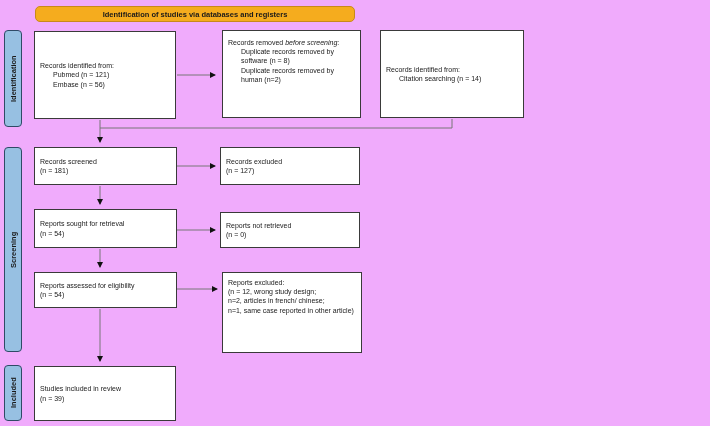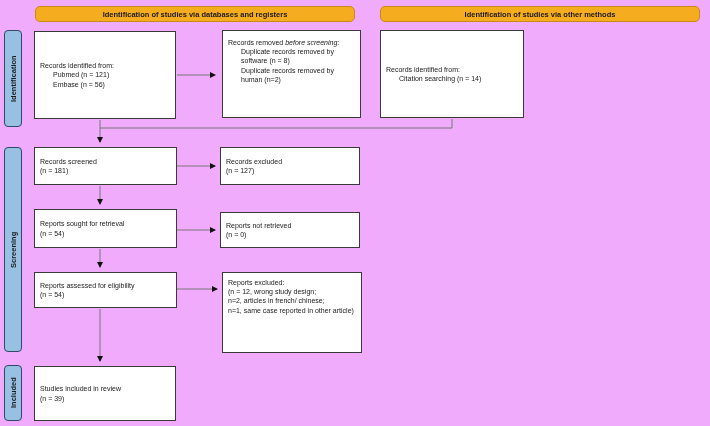--- a/index.html
+++ b/index.html
@@ -30,23 +30,20 @@
   .rm-item{padding-left:13px;max-width:104px;}
   svg.arrows{position:absolute;left:0;top:0;pointer-events:none;}
 </style>
 </head>
 <body>
 
 <div id="stage">
 
   <div class="hdr" style="left:35px;top:6px;width:320px;">
     <span>Identification of studies via databases and registers</span>
-  </div>
-  <div class="hdr" style="left:380px;top:6px;width:320px;">
-    <span>Identification of studies via other methods</span>
   </div>
 
   <div class="side" style="left:4px;top:30px;height:97px;">
     <span>Identification</span>
   </div>
   <div class="side" style="left:4px;top:147px;height:205px;">
     <span>Screening</span>
   </div>
   <div class="side" style="left:4px;top:365px;height:56px;">
     <span>Included</span>

